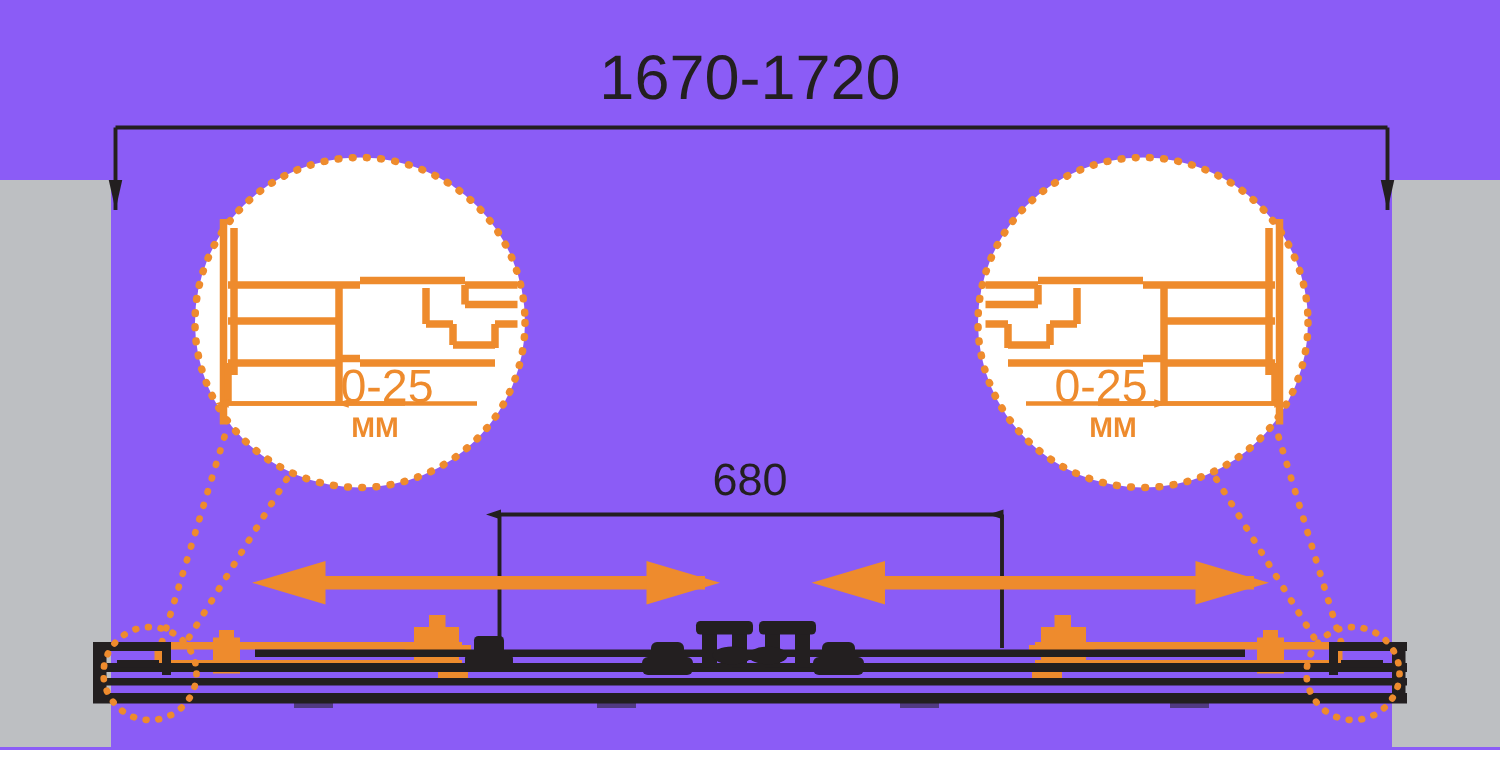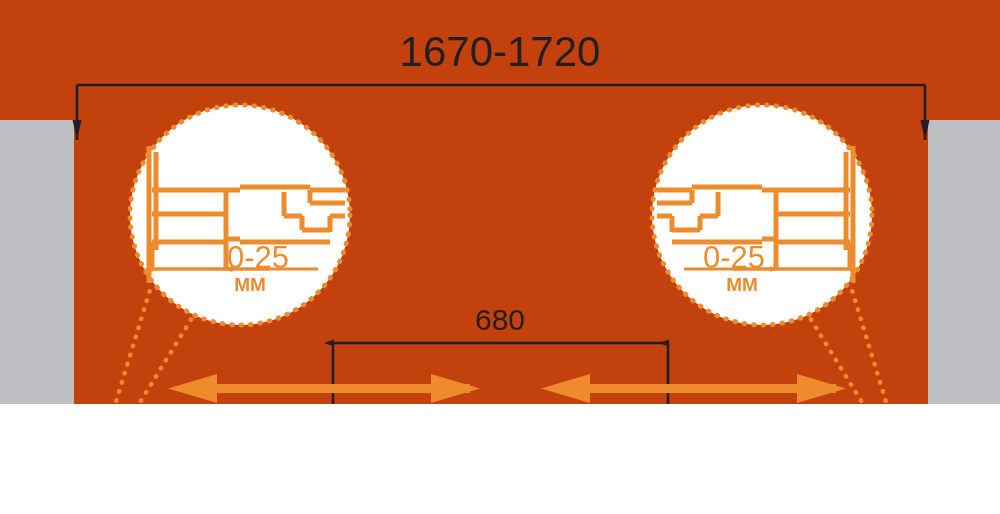--- a/index.html
+++ b/index.html
@@ -6,22 +6,22 @@
     margin: 0;
     padding: 0;
     background: #ffffff;
   }
   body {
     font-family: "Liberation Sans", sans-serif;
   }
   #stage {
     position: relative;
     width: 1000px;
-    height: 404px;
-    background: #c2410c;
+    height: 500px;
+    background: #8b5cf6;
     overflow: hidden;
     text-align: right;
   }
   #stage svg {
     position: absolute;
     top: 0;
     left: 0;
   }
   .dim-text {
     font-family: "Liberation Sans", sans-serif;

